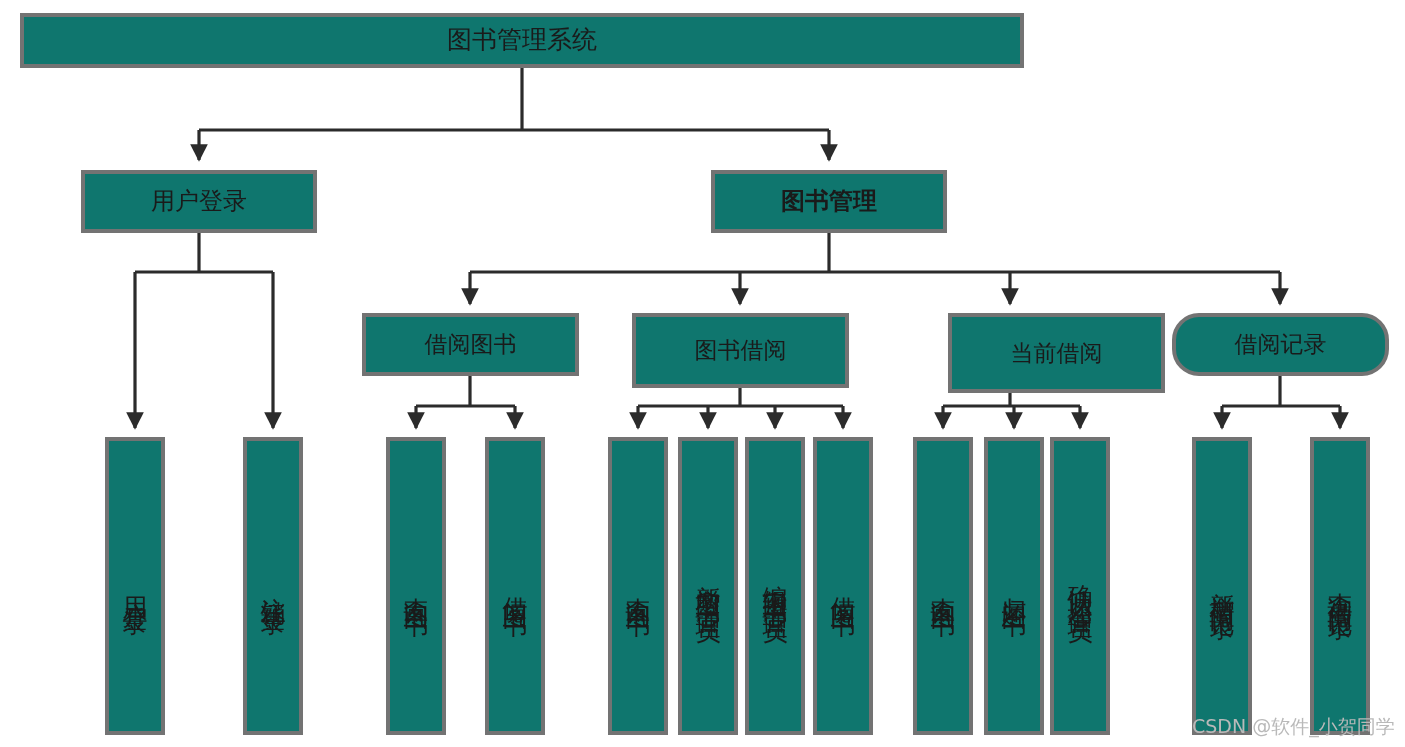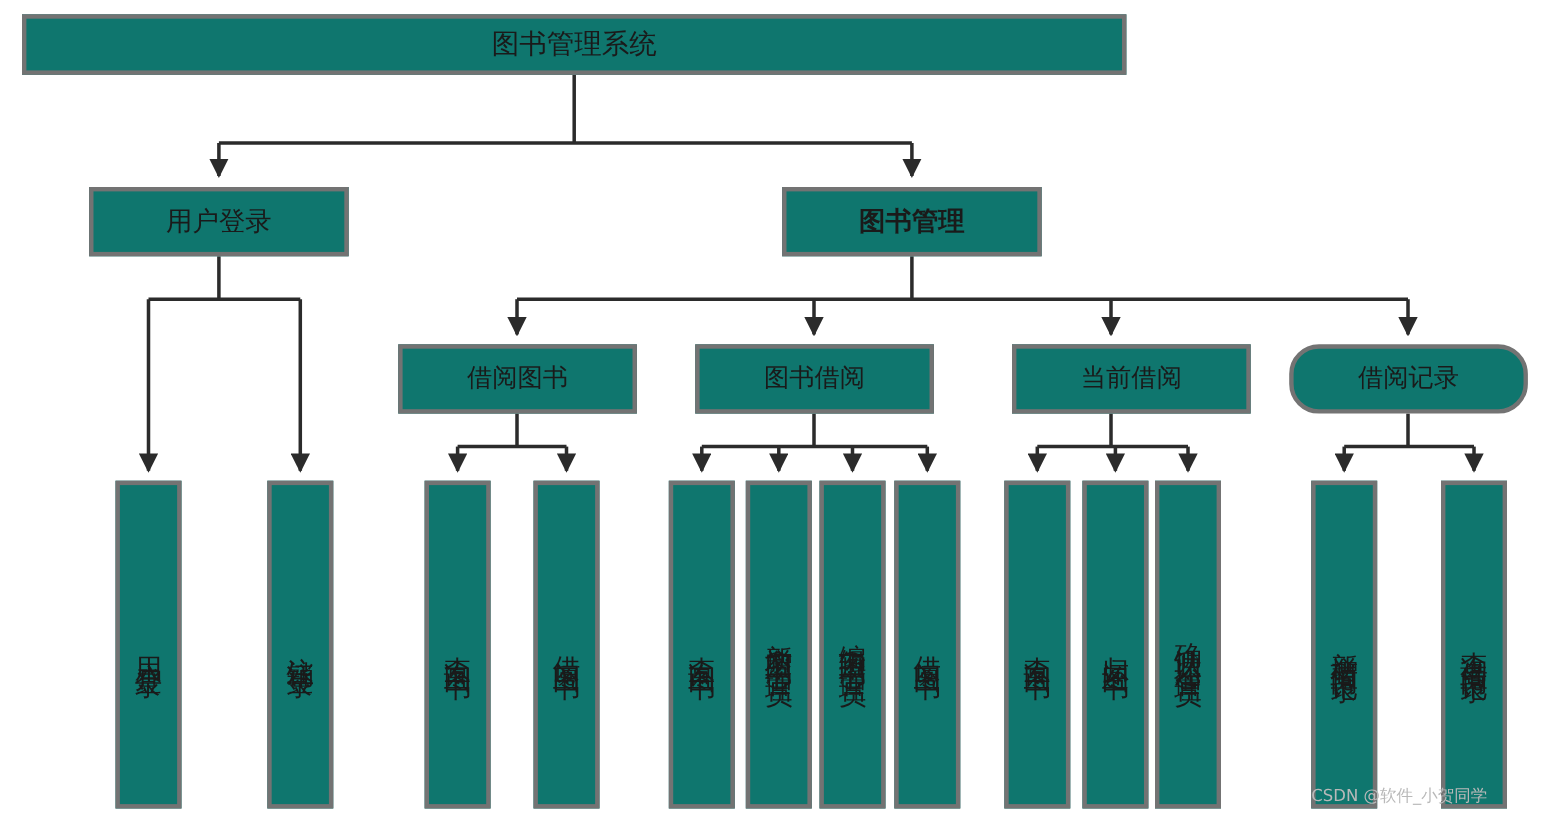--- a/index.html
+++ b/index.html
@@ -52,21 +52,21 @@
     text-orientation: upright;
     font-size: 25px;
     letter-spacing: 5px;
     line-height: 1.0;
   }
   .node.leaf.tall-start { padding-top: 4px; }
   .watermark {
     position: absolute;
     left: 1192px;
     top: 714px;
-    font-size: 15px;
+    font-size: 19px;
     color: #b9b9b9;
     white-space: nowrap;
     font-family: "DejaVu Sans", "Liberation Sans", sans-serif;
   }
 </style>
 </head>
 <body>
 
 <div id="canvas">
 
@@ -127,24 +127,24 @@
   <div class="node l2" style="left:81px; top:170px; width:236px; height:63px;">
     <span class="label">用户登录</span>
   </div>
   <div class="node l2" style="left:711px; top:170px; width:236px; height:63px;font-weight:bold;">
     <span class="label">图书管理</span>
   </div>
 
   <div class="node l3" style="left:362px; top:313px; width:217px; height:63px;">
     <span class="label">借阅图书</span>
   </div>
-  <div class="node l3" style="left:632px; top:313px; width:217px; height:63px;">
+  <div class="node l3" style="left:632px; top:313px; width:217px; height:75px;">
     <span class="label">图书借阅</span>
   </div>
-  <div class="node l3" style="left:920px; top:313px; width:217px; height:63px;">
+  <div class="node l3" style="left:948px; top:313px; width:217px; height:80px;">
     <span class="label">当前借阅</span>
   </div>
   <div class="node l3" style="left:1172px; top:313px; width:217px; height:63px;border-radius:27px;">
     <span class="label">借阅记录</span>
   </div>
 
   <div class="node leaf" style="left: 105px; top: 437px; width: 60px; height: 298px; padding-top: 136px;">
     <span class="label">用户登录</span>
   </div>
   <div class="node leaf" style="left: 243px; top: 437px; width: 60px; height: 298px; padding-top: 136px;">

